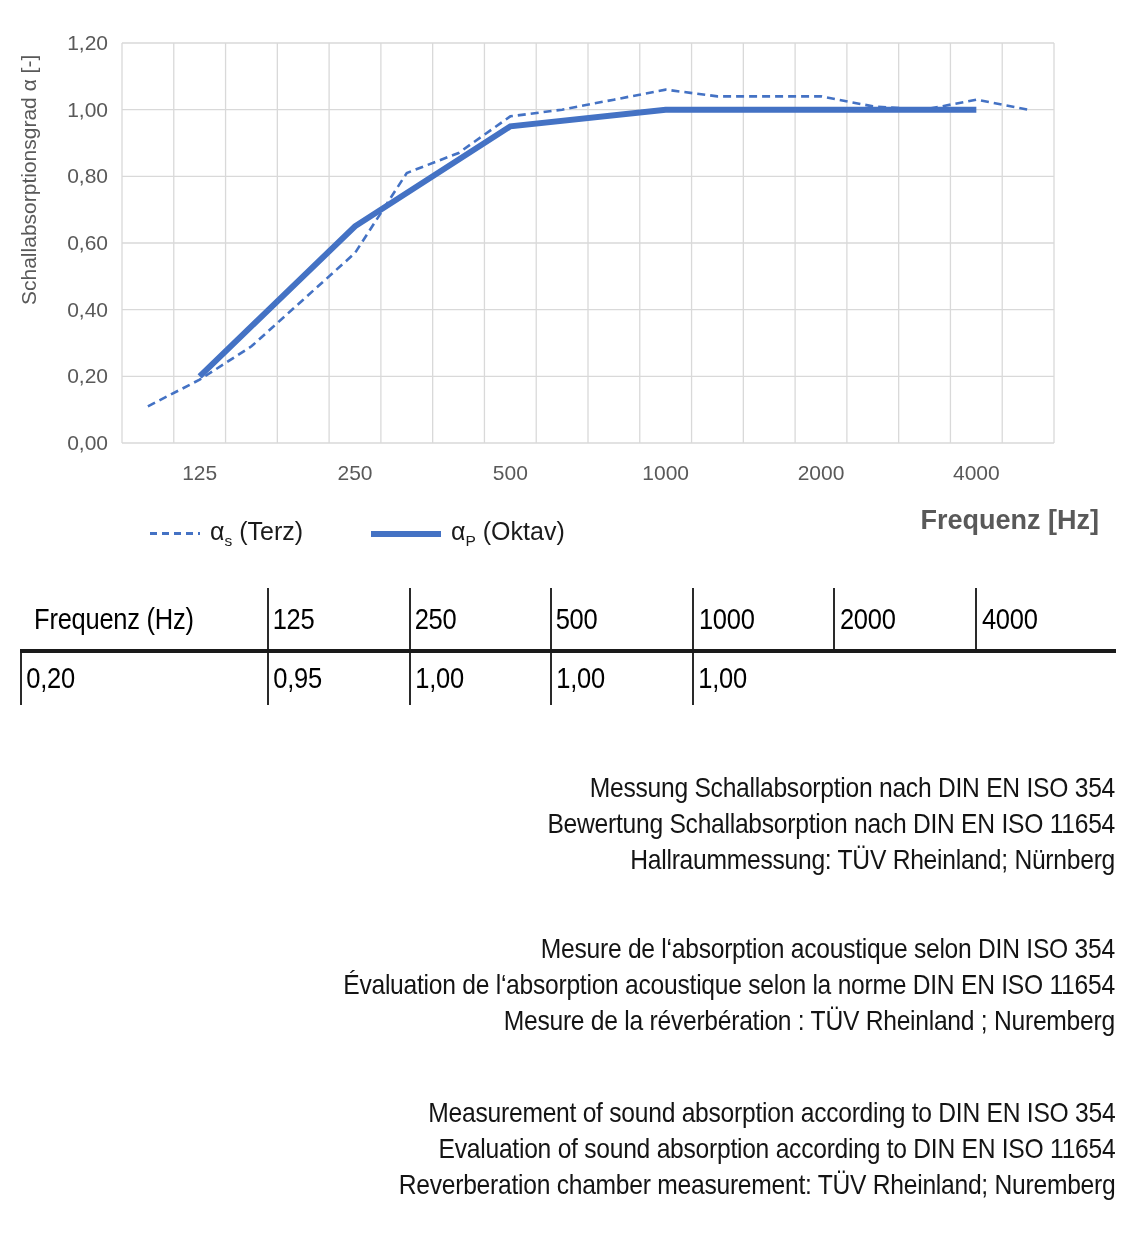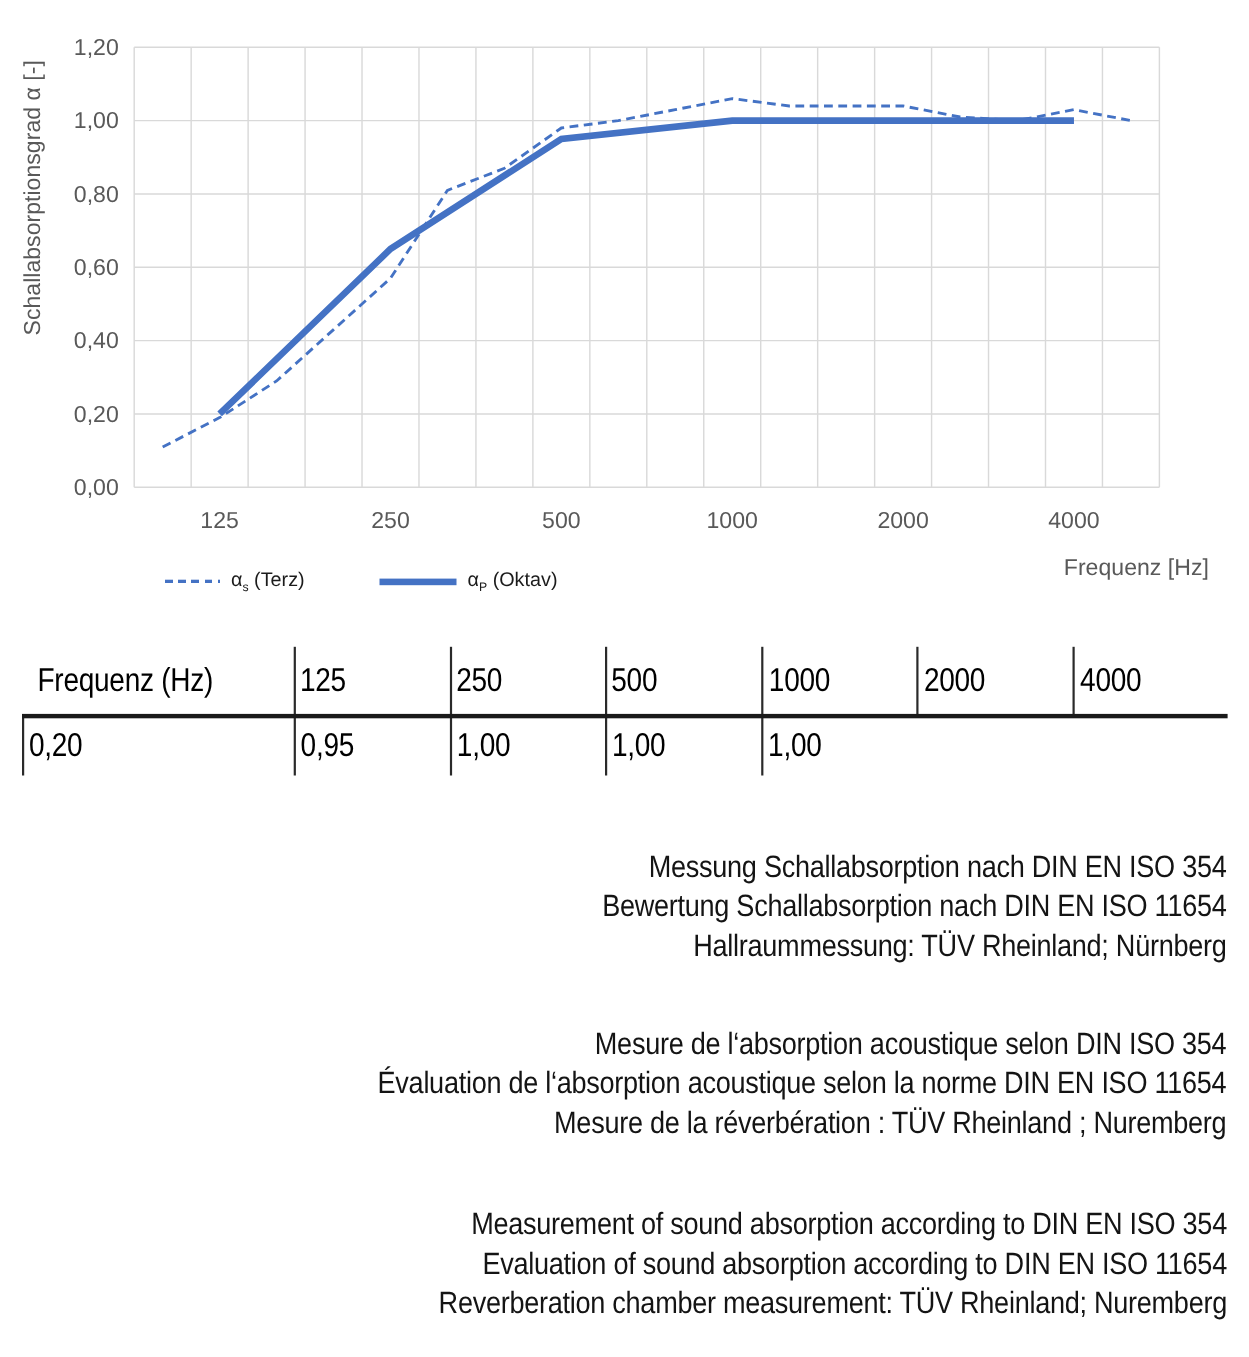--- a/index.html
+++ b/index.html
@@ -4,26 +4,26 @@
 <style>
   html,body { margin:0; padding:0; background:#ffffff; }
   .page {
     position:relative; width:1135px; height:1234px; background:#ffffff;
     font-family:"Liberation Sans", sans-serif; overflow:hidden; color:#111;
   }
   
   #chart-svg { position:absolute; left:0; top:0; }
   .x-axis-title {
     position:absolute; top:505px; right:36px;
-    font-size:21px; color:#595959;
+    font-size:27px; color:#595959;font-weight:bold;
   }
   .legend {
     position:absolute; left:150px; top:517px;
     display:flex; align-items:flex-start; gap:68px;
-    font-size:18px; color:#1b1b1b;
+    font-size:25px; color:#1b1b1b;
   }
   .legend-item { display:flex; align-items:center; gap:10px; }
   .sample-dashed {
     width:50px; height:3px;
     background:repeating-linear-gradient(90deg,#4472C4 0 7px,transparent 7px 12px);
   }
   .sample-solid { width:70px; height:6px; background:#4472C4; }
   .legend-label sub { font-size:0.62em; }
   
   .abs-table {

